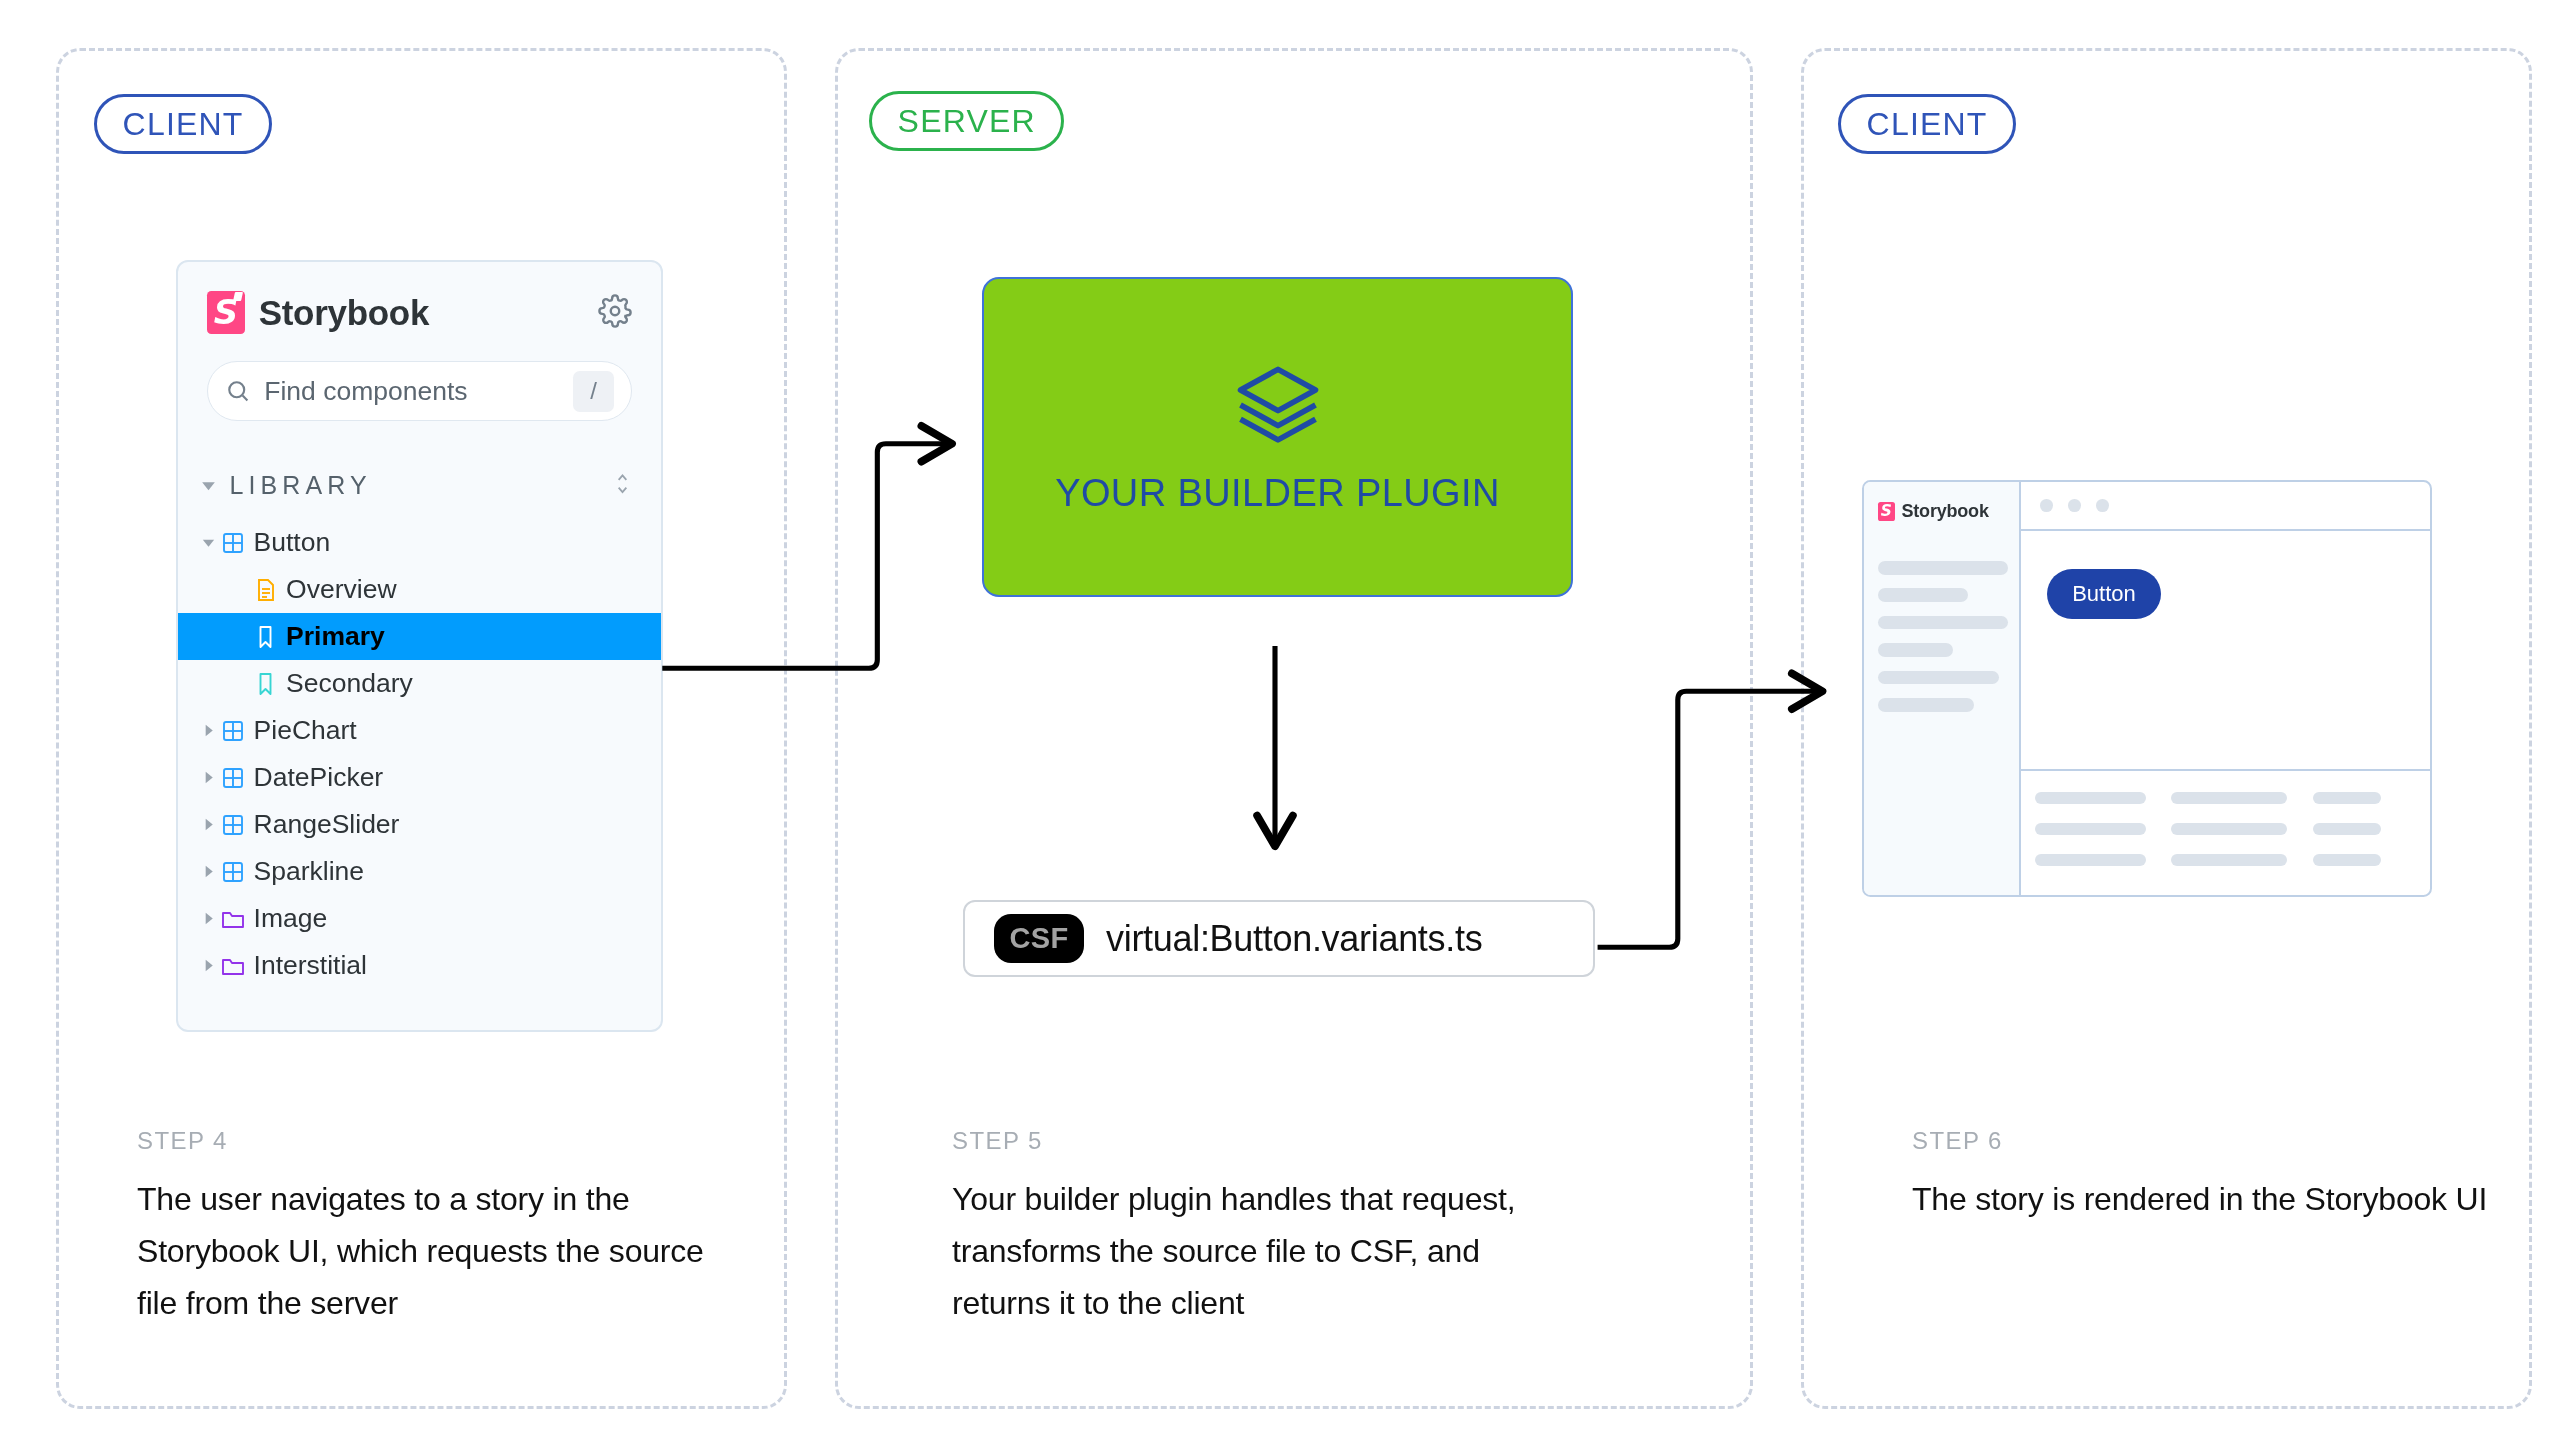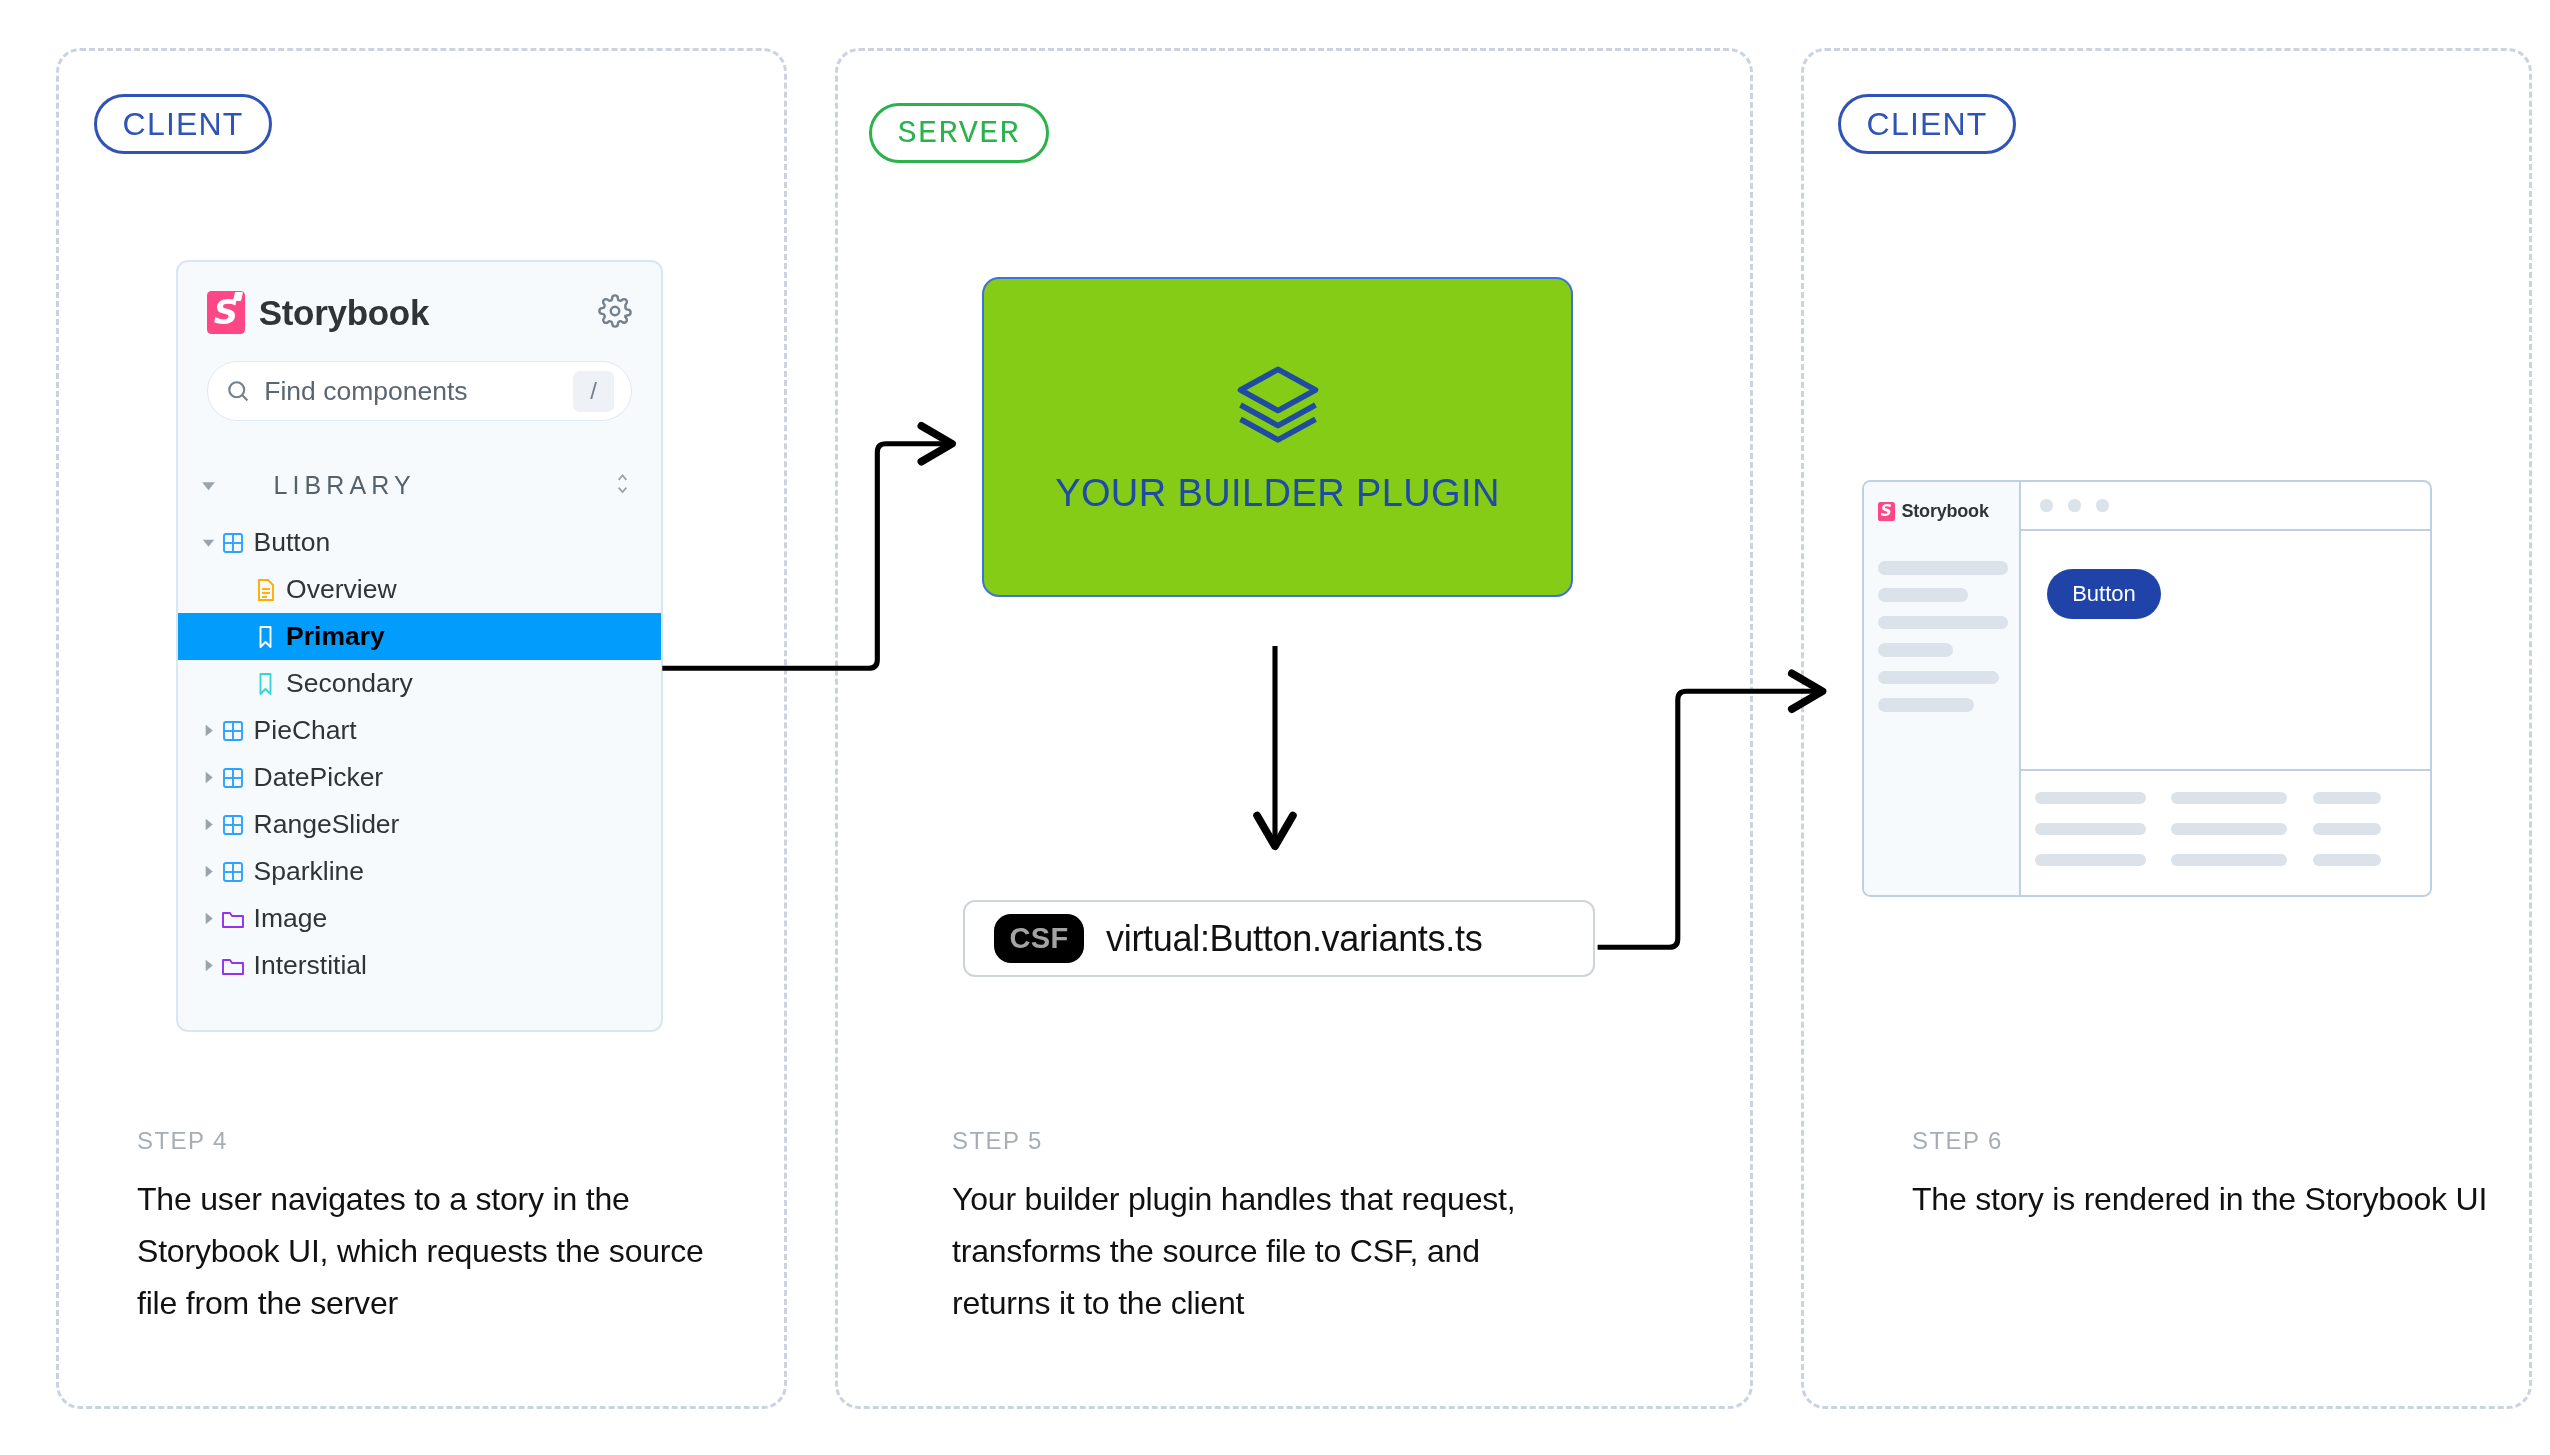--- a/index.html
+++ b/index.html
@@ -14,42 +14,42 @@
   #panel-server      {left:835px; width:918px;}
   #panel-client-right{left:1801px;width:731px;}
 
   
   .badge{position:absolute;display:flex;align-items:center;justify-content:center;
          border:3.4px solid;border-radius:853px;box-sizing:border-box;
          font-size:32px;letter-spacing:1.2px;background:#fff;height:60px;padding:0 25.6px;}
   .badge.client{border-color:#2f54b8;color:#2f54b8;}
   .badge.server{border-color:#2bb24c;color:#2bb24c;}
   #badge-client-left {left:94px; top:94px;}
-  #badge-server      {left:869px;top:103px;font-family:Liberation Mono, monospace;}
+  #badge-server      {left:869px;top:91px;}
   #badge-client-right{left:1838px;top:94px;}
 
   
   #storybook-app{position:absolute;left:176px;top:260px;width:487px;height:772px;
      background:#f7fafd;border:2.6px solid #dbe6f0;border-radius:12px;box-sizing:border-box;}
   #sb-header{display:flex;align-items:center;padding:29px 29px 0 29px;}
   .sb-logo{width:38px;height:43px;background:#ff4785;border-radius:4.3px;position:relative;
            display:flex;align-items:center;justify-content:center;flex:0 0 auto;}
   .sb-logo span{color:#fff;font-size:34px;font-weight:bold;font-style:italic;line-height:1;
                 margin-top:-1.7px;font-family:"DejaVu Sans",sans-serif;}
   .sb-logo::after{content:"";position:absolute;right:3.4px;top:0.9px;width:7.7px;height:9.4px;
                   background:#fff;transform:skewX(-12deg);border-radius:0.9px;}
   #sb-title{font-size:35px;font-weight:bold;color:#2e3438;margin-left:13.7px;letter-spacing:-0.3px;}
   #sb-gear{margin-left:auto;}
   #sb-search{margin:27px 29px 0 29px;height:60px;border:1.7px solid #e0e8f0;border-radius:853px;
              background:#fff;display:flex;align-items:center;padding:0 17px;box-sizing:border-box;}
   #sb-search-placeholder{font-size:26.5px;color:#5b6670;margin-left:13.7px;}
   #sb-slash{margin-left:auto;width:41px;height:41px;border-radius:6.8px;background:#eef1f5;
             display:flex;align-items:center;justify-content:center;color:#74808c;font-size:24px;}
 
-  #sb-section{display:flex;align-items:center;margin:50px 29px 0 20.5px;gap:44px;}
+  #sb-section{display:flex;align-items:center;margin:50px 29px 0 20.5px;}
   #sb-section-label{font-size:25px;letter-spacing:5.1px;color:#55616b;font-weight:500;margin-left:12px;}
   #sb-sort{margin-left:auto;}
 
   .tree{margin-top:19px;}
   .tree-row{display:flex;align-items:center;height:47px;padding-left:20.5px;box-sizing:border-box;}
   .tree-row .twisty{width:19px;flex:0 0 auto;display:flex;align-items:center;justify-content:center;}
   .tree-row .ticon{width:31px;flex:0 0 auto;display:flex;align-items:center;justify-content:center;}
   .tree-row .tlabel{font-size:26.5px;color:#2e3438;margin-left:5.1px;white-space:nowrap;}
   .tree-row.depth1{padding-left:53px;}
   .tree-row.selected{background:#029cfd;width:100%;padding-left:53px;}

